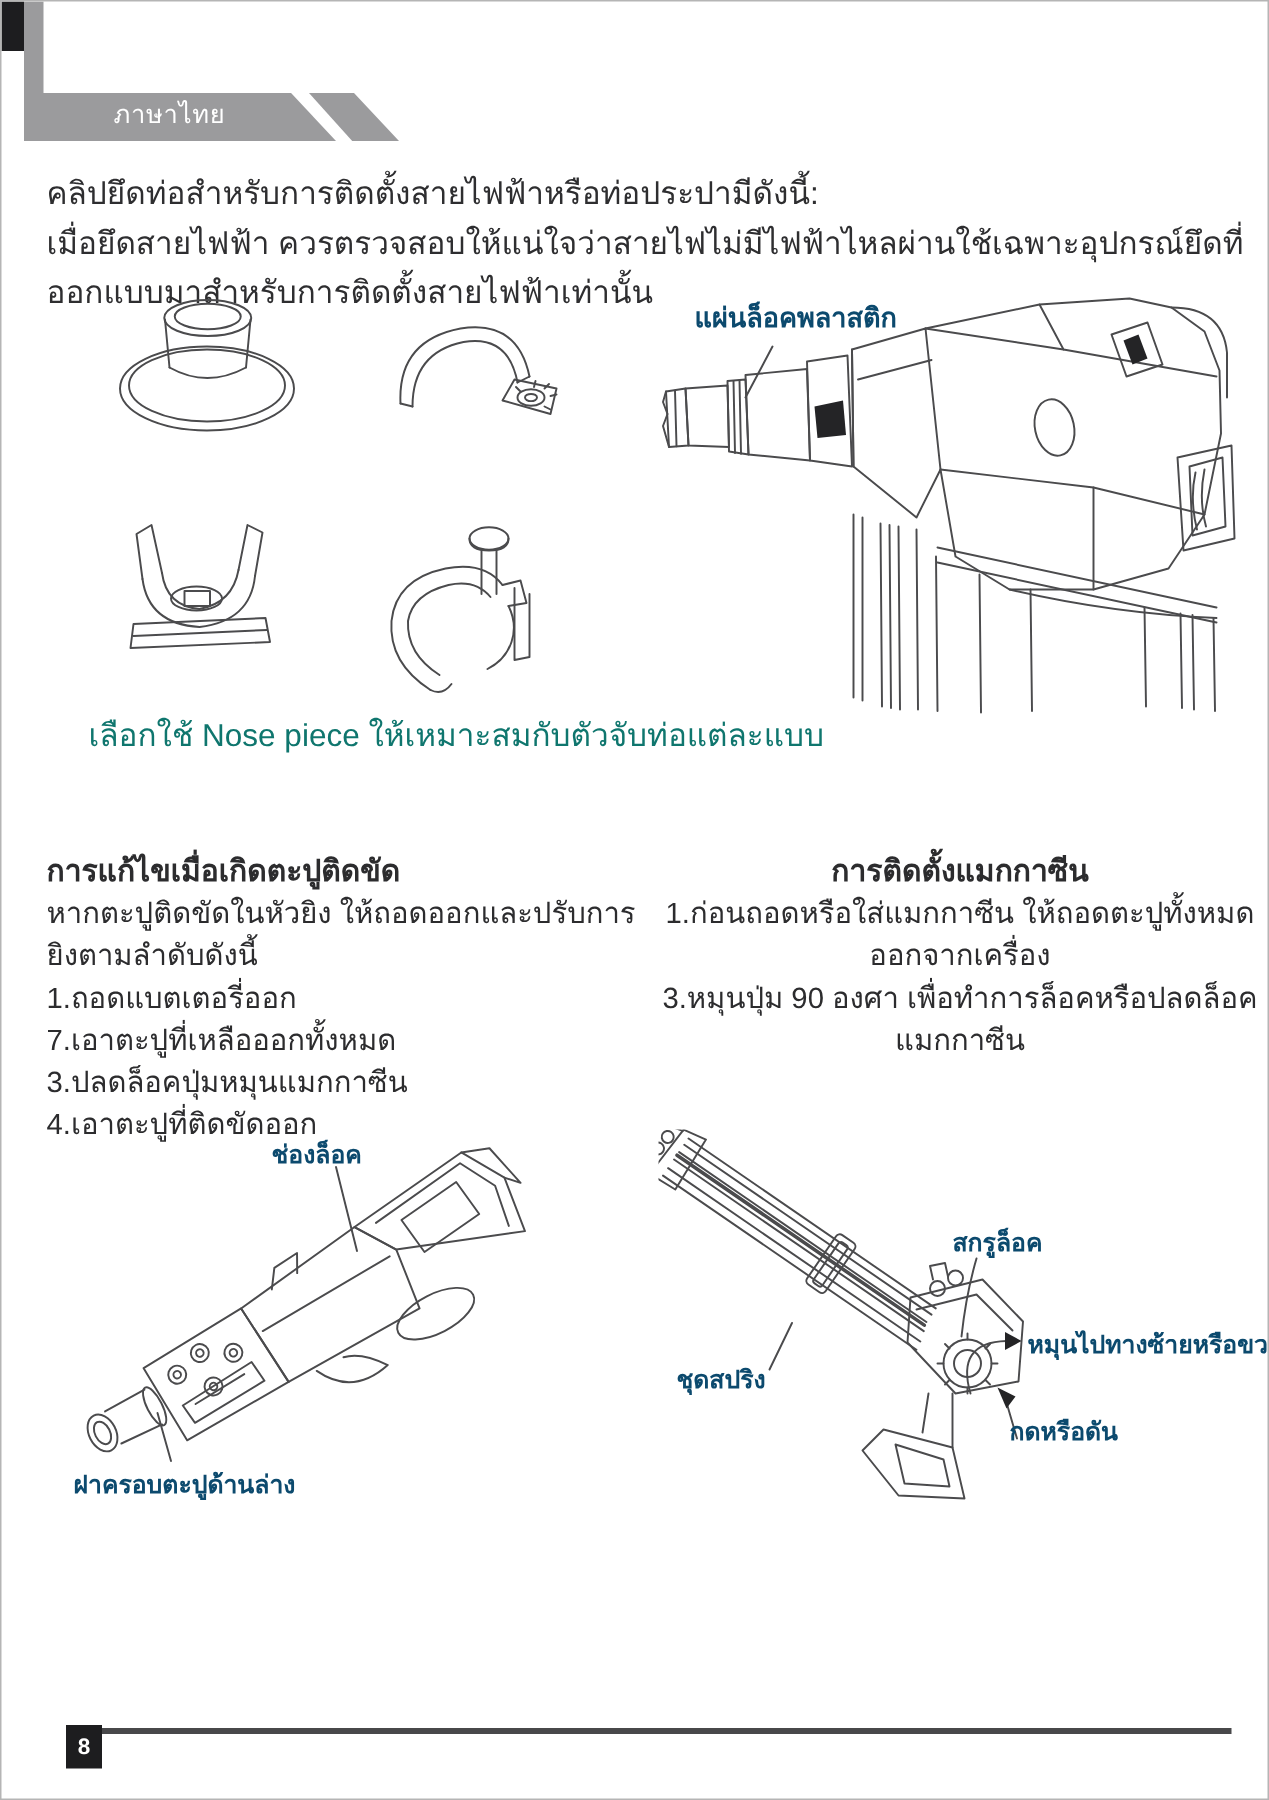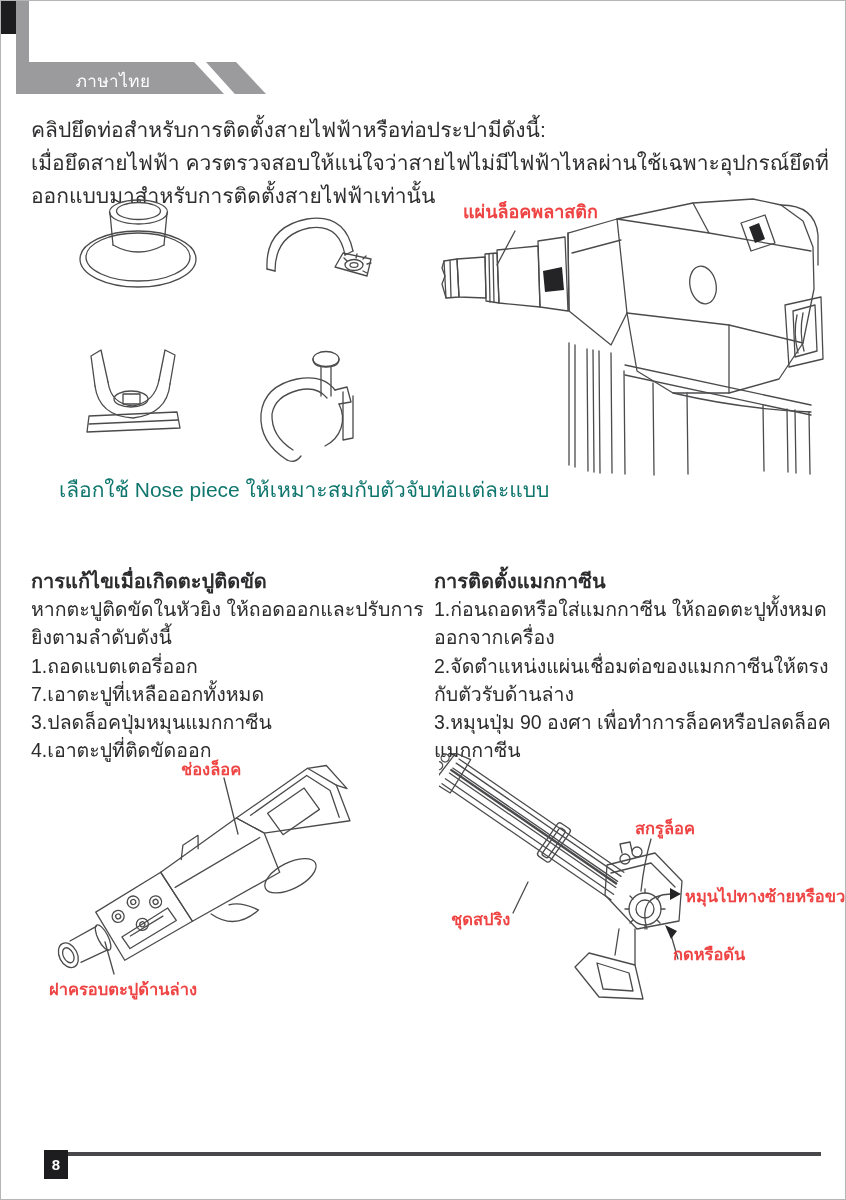--- a/index.html
+++ b/index.html
@@ -8,44 +8,44 @@
     background:#ffffff;border:1px solid #b5b5b5;box-sizing:border-box;
     overflow:hidden;font-family:"Liberation Sans",sans-serif;color:#2f2f31;
   }
   .abs{position:absolute;}
   
   .corner-block{left:0;top:0;width:15px;height:33px;background:#1d1d1f;}
   .tab-strip-vertical{left:15px;top:0;width:13px;height:62px;background:#9b9b9d;}
   .language-banner{
     left:15px;top:61px;width:208px;height:32px;background:#9b9b9d;
     clip-path:polygon(0 0,85.6% 0,100% 100%,0 100%);
-    color:#fff;font-size:17px;display:flex;align-items:flex-end;justify-content:center;
+    color:#fff;font-size:17px;display:flex;align-items:flex-start;justify-content:center;
     padding-right:14px;box-sizing:border-box;letter-spacing:.5px;
   }
   .banner-stripe{
     left:205px;top:61px;width:60px;height:32px;background:#9b9b9d;
     clip-path:polygon(0 0,50% 0,100% 100%,48% 100%);
   }
   
   .intro-text{left:30px;top:112px;width:806px;font-size:21px;line-height:33px;color:#2e2e30;}
   
   .fig{position:absolute;}
   .fig svg{position:absolute;left:0;top:0;}
   .lineart{stroke:#4b4b4d;fill:none;stroke-width:1.3;stroke-linecap:round;stroke-linejoin:round;}
   .darkfill{fill:#242426;stroke:none;}
   .diagram-label{
     position:absolute;font-family:Liberation Sans, sans-serif;font-weight:bold;
-    font-size:16.5px;color:#ef4444;white-space:nowrap;
+    font-size:16.5px;color:#0c4a6e;white-space:nowrap;
   }
   .closeup-label{font-size:18px;}
   .caption{left:58px;top:472px;font-size:21px;color:#0f766e;}
   
   .col{position:absolute;top:566px;font-size:19.5px;line-height:28.2px;color:#2c2c2e;}
   .col-left{left:30px;width:402px;}
-  .col-right{left:433px;width:412px;}
+  .col-right{left:433px;width:412px;text-align:center;}
   .col .heading{font-weight:bold;font-size:20px;}
   
   .footer-bar{left:66px;top:1151px;width:754px;height:4px;background:#48484a;}
   .page-number-box{
     left:43px;top:1149px;width:24px;height:29px;background:#1d1d1f;color:#ffffff;
     font-size:15px;font-weight:bold;display:flex;align-items:center;justify-content:center;
   }
 </style>
 </head>
 <body>
@@ -170,21 +170,20 @@
     <div>หากตะปูติดขัดในหัวยิง ให้ถอดออกและปรับการยิงตามลำดับดังนี้</div>
     <div>1.ถอดแบตเตอรี่ออก</div>
     <div>7.เอาตะปูที่เหลือออกทั้งหมด</div>
     <div>3.ปลดล็อคปุ่มหมุนแมกกาซีน</div>
     <div>4.เอาตะปูที่ติดขัดออก</div>
   </div>
 
   <div class="col col-right">
     <div class="heading">การติดตั้งแมกกาซีน</div>
     <div>1.ก่อนถอดหรือใส่แมกกาซีน ให้ถอดตะปูทั้งหมดออกจากเครื่อง</div>
-    <div>2.จัดตำแหน่งแผ่นเชื่อมต่อของแมกกาซีนให้ตรงกับตัวรับด้านล่าง</div>
     <div>3.หมุนปุ่ม 90 องศา เพื่อทำการล็อคหรือปลดล็อคแมกกาซีน</div>
   </div>
 
   <div class="fig" style="left:28px;top:745px;width:412px;height:262px;">
     <svg width="412" height="262" viewBox="0 0 412 262">
       <g class="lineart">
         <path d="M195,32 L209,88"></path>
         <path d="M85,228 L76,196"></path>
         <g transform="translate(34,212) rotate(-27)">
           <ellipse cx="6" cy="0" rx="9" ry="13"></ellipse>

